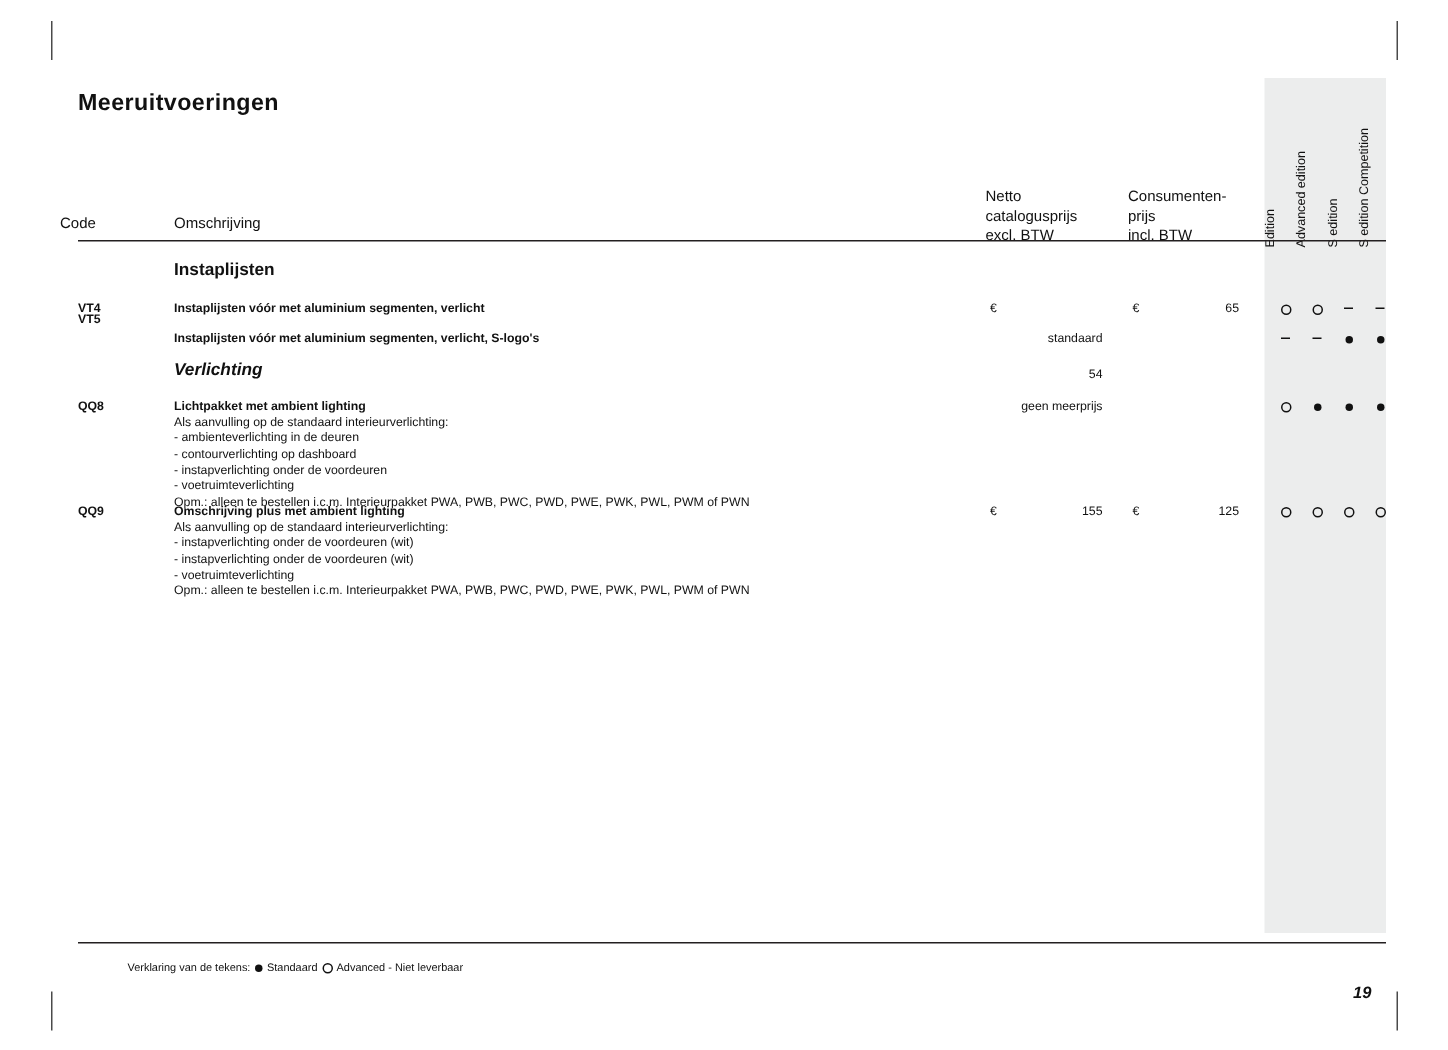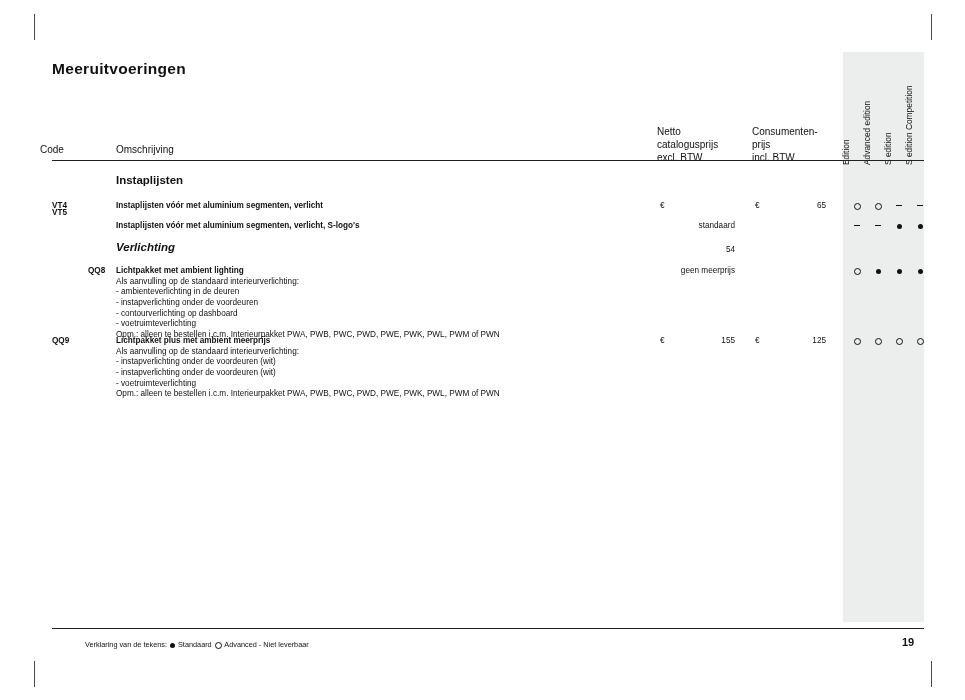--- a/index.html
+++ b/index.html
@@ -157,24 +157,25 @@
     position: absolute;
     left: 85px;
     top: 640px;
     font-size: 7.3px;
     color: #111;
   }
   .footer-legend .circle, .footer-legend .dot { margin: 0 1px; }
   .pageno {
     position: absolute;
     left: 902px;
-    top: 636px;
+    top: 656px;
     font-size: 11px;
     font-weight: bold;
     color: #111;
+    font-style: italic;
   }
 </style>
 </head>
 <body>
 
 <div class="page">
 
   <div class="crop v" style="left:34px; top:14px;"></div>
   <div class="crop v" style="left:931px; top:14px;"></div>
   <div class="crop v" style="left:34px; top:661px;"></div>
@@ -226,39 +227,39 @@
     <b>Instaplijsten vóór met aluminium segmenten, verlicht, S-logo's</b>
   </div>
   <div class="price" style="left:660px; top:221px; width:75px;">standaard</div>
   <div class="mark" style="left:850px; top:221px;"><span class="dash"></span></div>
   <div class="mark" style="left:871px; top:221px;"><span class="dash"></span></div>
   <div class="mark" style="left:892px; top:221px;"><span class="dot"></span></div>
   <div class="mark" style="left:913px; top:221px;"><span class="dot"></span></div>
 
   <div class="sect" style="top:241px;font-style:italic;">Verlichting</div>
 
-  <div class="code" style="top:266px;margin-left:36px;">QQ8</div>
+  <div class="code" style="top:266px;">QQ8</div>
   <div class="desc" style="top:266px;">
     <b>Lichtpakket met ambient lighting</b>
     <div>Als aanvulling op de standaard interieurverlichting:</div>
     <div>- ambienteverlichting in de deuren</div>
+    <div>- contourverlichting op dashboard</div>
     <div>- instapverlichting onder de voordeuren</div>
-    <div>- contourverlichting op dashboard</div>
     <div>- voetruimteverlichting</div>
     <div>Opm.: alleen te bestellen i.c.m. Interieurpakket PWA, PWB, PWC, PWD, PWE, PWK, PWL, PWM of PWN</div>
   </div>
   <div class="price" style="left:660px; top:266px; width:75px;">geen meerprijs</div>
   <div class="mark" style="left:850px; top:266px;"><span class="circle"></span></div>
   <div class="mark" style="left:871px; top:266px;"><span class="dot"></span></div>
   <div class="mark" style="left:892px; top:266px;"><span class="dot"></span></div>
   <div class="mark" style="left:913px; top:266px;"><span class="dot"></span></div>
 
   <div class="code" style="top:336px;">QQ9</div>
   <div class="desc" style="top:336px;">
-    <b>Lichtpakket plus met ambient meerprijs</b>
+    <b>Omschrijving plus met ambient lighting</b>
     <div>Als aanvulling op de standaard interieurverlichting:</div>
     <div>- instapverlichting onder de voordeuren (wit)</div>
     <div>- instapverlichting onder de voordeuren (wit)</div>
     <div>- voetruimteverlichting</div>
     <div>Opm.: alleen te bestellen i.c.m. Interieurpakket PWA, PWB, PWC, PWD, PWE, PWK, PWL, PWM of PWN</div>
   </div>
   <div class="eur" style="left:660px; top:336px;">€</div>
   <div class="price" style="left:690px; top:336px; width:45px;">155</div>
   <div class="eur" style="left:755px; top:336px;">€</div>
   <div class="price" style="left:786px; top:336px; width:40px;">125</div>

